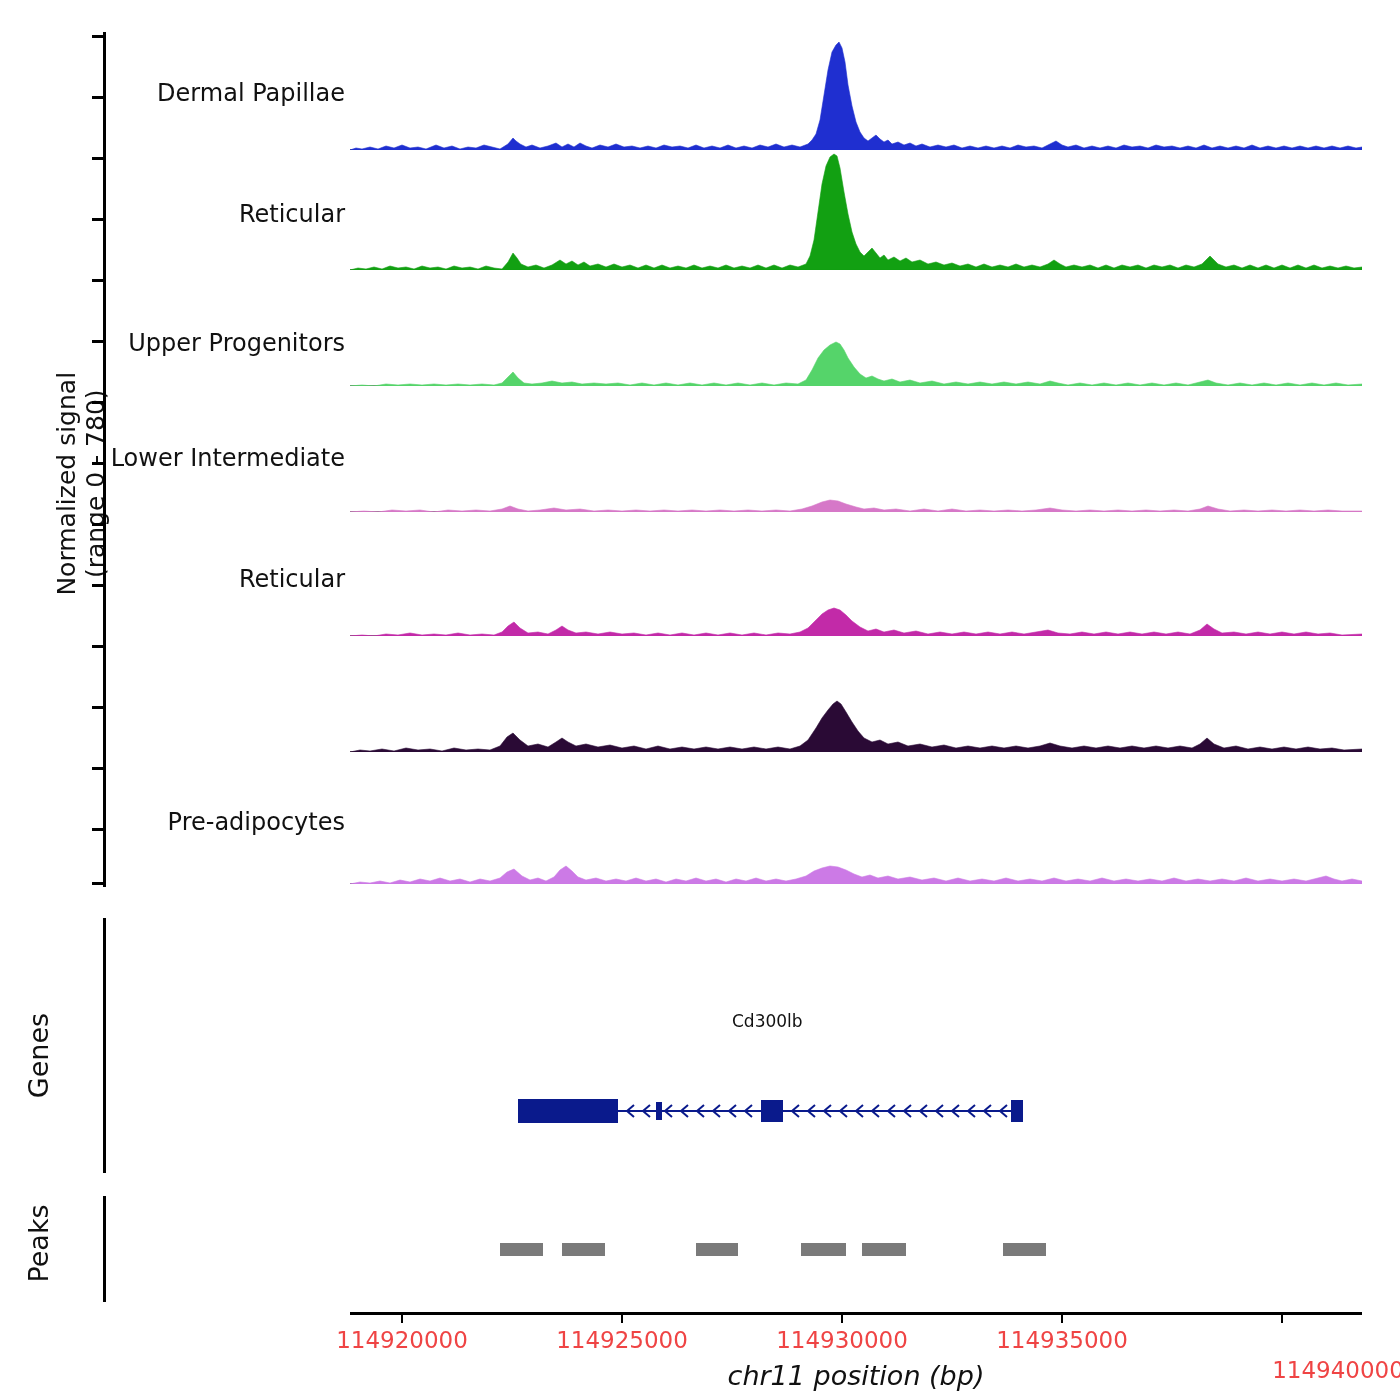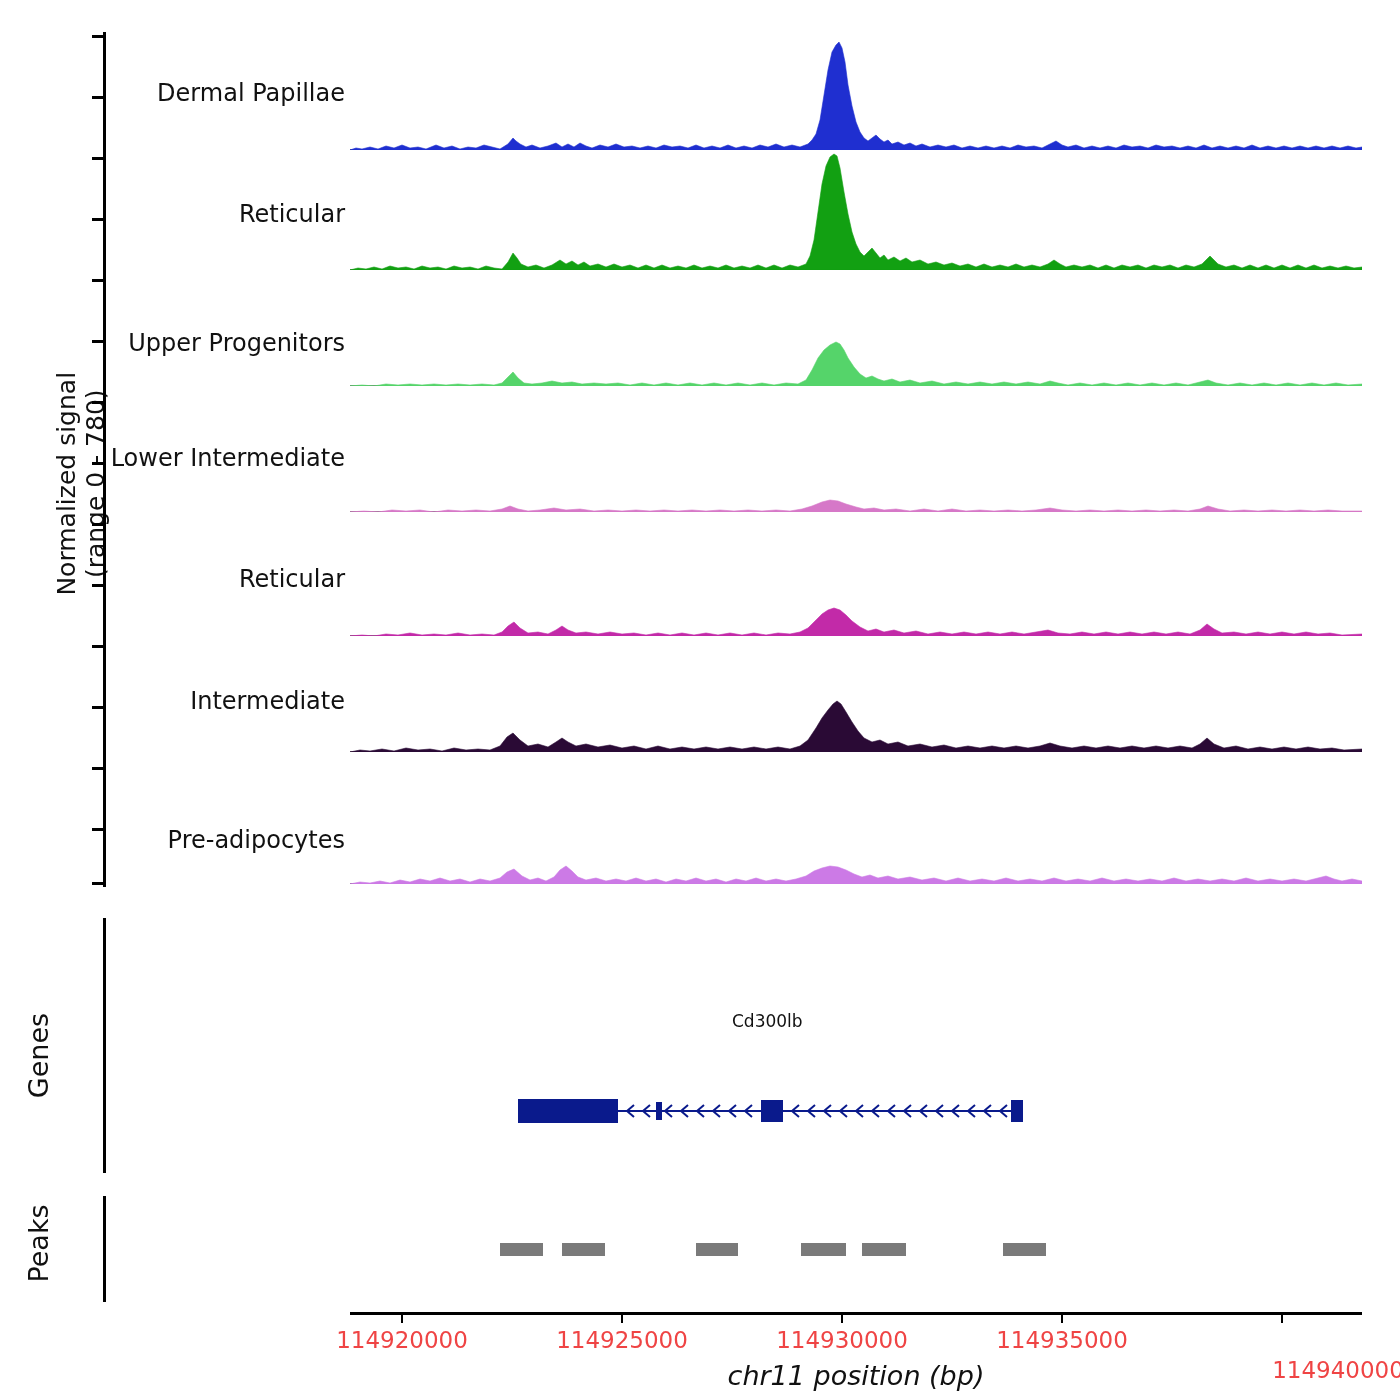--- a/index.html
+++ b/index.html
@@ -211,32 +211,29 @@
   <div class="track-label-box" style="top:565px;">
     <div class="track-label" style="position:relative;right:auto;">Reticular</div>
   </div>
   <div class="track" style="top:588px;height:48px;">
     <div class="baseline" style="top:47px;"></div>
     <svg width="1012" height="48" viewBox="0 0 1012 48" preserveAspectRatio="none">
       <path fill="#c22aa8" stroke="#c22aa8" stroke-width="0.6" d="M0,48 L12,47 L24,48 L36,46 L48,47 L60,45 L72,47 L84,46 L96,47 L108,45 L120,47 L132,46 L144,47 L152,44 L158,38 L164,34 L170,40 L178,45 L188,44 L198,46 L206,42 L212,38 L218,42 L226,45 L236,44 L248,46 L260,44 L272,46 L284,45 L296,47 L308,45 L320,47 L332,45 L344,47 L356,45 L368,47 L380,45 L392,47 L404,45 L416,47 L428,45 L440,46 L450,44 L458,40 L466,32 L472,26 L478,22 L484,20 L490,22 L496,27 L502,33 L510,39 L518,43 L526,41 L534,44 L544,42 L554,45 L566,43 L578,46 L590,44 L602,46 L614,44 L626,46 L638,44 L650,46 L662,44 L674,46 L686,44 L698,42 L708,45 L720,46 L732,44 L744,46 L756,44 L768,46 L780,44 L792,46 L804,44 L816,46 L828,44 L840,46 L850,42 L857,36 L864,41 L872,45 L884,44 L896,46 L908,44 L920,46 L932,44 L944,46 L956,44 L968,46 L980,45 L992,47 L1012,46 L1012,48 Z"></path>
     </svg>
   </div>
 
-  <div class="track-label-box" style="top:687px;">
-    <div class="track-label" style="position:relative;right:auto;">Intermediate</div>
-  </div>
   <div class="track" style="top:690px;height:62px;">
     <div class="baseline" style="top:61px;"></div>
     <svg width="1012" height="62" viewBox="0 0 1012 62" preserveAspectRatio="none">
       <path fill="#2a0a35" stroke="#2a0a35" stroke-width="0.6" d="M0,62 L10,60 L20,61 L32,59 L44,61 L56,58 L68,60 L80,59 L92,61 L104,58 L116,60 L128,59 L140,60 L150,56 L157,47 L163,43 L170,50 L178,56 L188,54 L198,57 L206,52 L212,48 L218,52 L226,56 L236,54 L248,57 L260,55 L272,58 L284,56 L296,59 L308,56 L320,59 L332,57 L344,59 L356,57 L368,59 L380,57 L392,59 L404,57 L416,59 L428,57 L440,59 L450,56 L458,50 L466,38 L472,28 L478,20 L483,14 L487,11 L491,14 L496,22 L502,32 L508,41 L514,48 L522,52 L530,50 L538,54 L548,52 L558,56 L570,54 L582,57 L594,55 L606,58 L618,56 L630,58 L642,56 L654,58 L666,56 L678,58 L690,56 L700,53 L710,56 L722,58 L734,56 L746,58 L758,56 L770,58 L782,56 L794,58 L806,56 L818,58 L830,56 L842,58 L850,54 L857,48 L864,54 L874,58 L886,56 L898,59 L910,57 L922,59 L934,57 L946,59 L958,57 L970,59 L982,58 L994,60 L1012,59 L1012,62 Z"></path>
     </svg>
   </div>
 
   <div class="track-label-box" style="top:808px;">
-    <div class="track-label" style="position:relative;right:auto;margin-top:18px;">Pre-adipocytes</div>
+    <div class="track-label" style="position:relative;right:auto;">Pre-adipocytes</div>
   </div>
   <div class="track" style="top:836px;height:48px;">
     <div class="baseline" style="top:47px;"></div>
     <svg width="1012" height="48" viewBox="0 0 1012 48" preserveAspectRatio="none">
       <path fill="#cc7ae6" stroke="#cc7ae6" stroke-width="0.6" d="M0,48 L10,46 L20,47 L30,45 L40,47 L50,44 L60,46 L70,43 L80,45 L90,42 L100,45 L110,43 L120,46 L130,43 L140,45 L150,42 L157,36 L164,33 L172,40 L180,44 L188,42 L196,45 L204,41 L210,34 L216,30 L222,35 L228,41 L236,44 L246,42 L256,45 L266,43 L276,45 L286,42 L296,45 L306,43 L316,46 L326,43 L336,45 L346,42 L356,45 L366,43 L376,46 L386,43 L396,45 L406,42 L416,45 L426,43 L436,45 L446,43 L456,40 L464,35 L472,32 L480,30 L488,31 L496,34 L504,38 L512,41 L520,39 L528,42 L538,40 L548,43 L560,41 L572,44 L584,42 L596,45 L608,42 L620,45 L632,43 L644,45 L656,42 L668,45 L680,43 L692,45 L704,42 L716,45 L728,43 L740,45 L752,42 L764,45 L776,43 L788,45 L800,43 L812,45 L824,42 L836,45 L848,43 L860,45 L872,43 L884,45 L896,42 L908,45 L920,43 L932,45 L944,43 L956,45 L968,42 L976,40 L984,43 L992,45 L1002,43 L1012,45 L1012,48 Z"></path>
     </svg>
   </div>
 
   <div class="gene-name" style="left:732px;top:1011px;text-align:center;">Cd300lb</div>
   <div style="position:absolute;left:350px;top:1090px;width:1012px;height:42px;">

